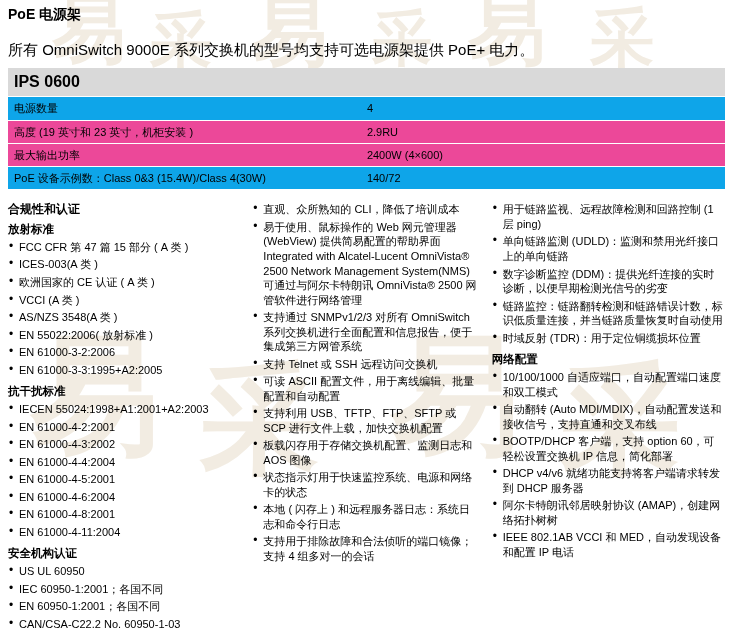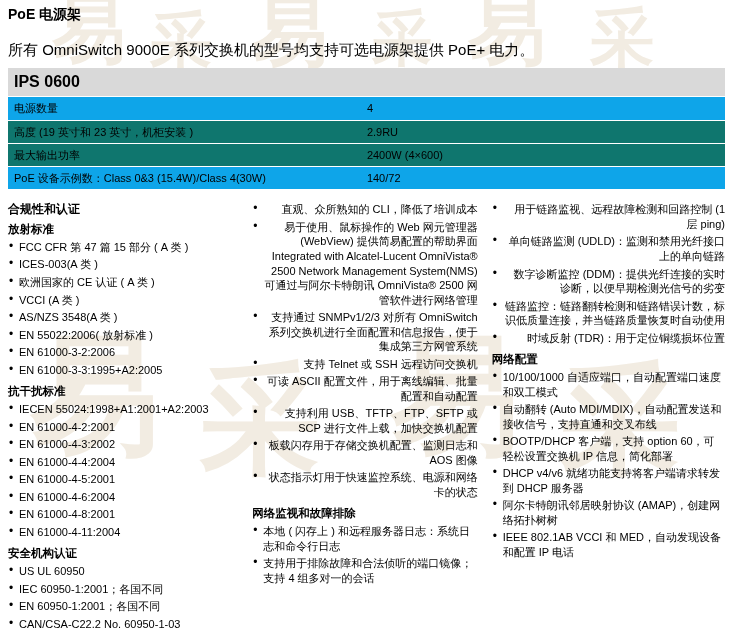--- a/index.html
+++ b/index.html
@@ -83,21 +83,21 @@
     border-bottom: 1px solid #ffffff;
     font-size: 16px;
   }
   table.spec td {
     padding: 4px 6px;
     border-bottom: 1px solid #ffffff;
     vertical-align: top;
     line-height: 1.3;
   }
   table.spec tr.row-alt td { background: #0ea5e9; }
-  table.spec tr.row-norm td { background: #0f766e; }
+  table.spec tr.row-norm td { background: #ec4899; }
   table.spec td.c1 { width: 352px; }
   table.spec td.c2 { width: 365px; }
 
   .cols {
     display: flex;
     gap: 2px;
     align-items: flex-start;
   }
   .col {
     box-sizing: border-box;
@@ -133,21 +133,21 @@
     font-size: 11px;
   }
   ul.bullets li:before {
     content: "•";
     position: absolute;
     left: 1px;
     top: -1px;
     font-size: 12px;
     line-height: 1.32;
   }
-  .spacer-top { margin-top: 2px; text-align: right; }
+  .spacer-top { margin-top: 2px; }
 </style>
 </head>
 <body>
 
 <div class="page">
 
   <div class="watermark">
     <span class="wm1">易</span>
     <span class="wm2">采</span>
     <span class="wm3">易</span>
@@ -234,21 +234,20 @@
           <li>直观、众所熟知的 CLI，降低了培训成本</li>
           <li>易于使用、鼠标操作的 Web 网元管理器 (WebView) 提供简易配置的帮助界面 Integrated with Alcatel-Lucent OmniVista® 2500 Network Management System(NMS) 可通过与阿尔卡特朗讯 OmniVista® 2500 网管软件进行网络管理</li>
           <li>支持通过 SNMPv1/2/3 对所有 OmniSwitch 系列交换机进行全面配置和信息报告，便于集成第三方网管系统</li>
           <li>支持 Telnet 或 SSH 远程访问交换机</li>
           <li>可读 ASCII 配置文件，用于离线编辑、批量配置和自动配置</li>
           <li>支持利用 USB、TFTP、FTP、SFTP 或 SCP 进行文件上载，加快交换机配置</li>
           <li>板载闪存用于存储交换机配置、监测日志和 AOS 图像</li>
           <li>状态指示灯用于快速监控系统、电源和网络卡的状态</li>
         </ul>
 
-        <h4 class="sub-title">网络监视和故障排除</h4>
         <ul class="bullets">
           <li>本地 ( 闪存上 ) 和远程服务器日志：系统日志和命令行日志</li>
           <li>支持用于排除故障和合法侦听的端口镜像；支持 4 组多对一的会话</li>
         </ul>
       </div>
 
       <div class="col col3">
         <ul class="bullets spacer-top">
           <li>用于链路监视、远程故障检测和回路控制 (1 层 ping)</li>
           <li>单向链路监测 (UDLD)：监测和禁用光纤接口上的单向链路</li>

